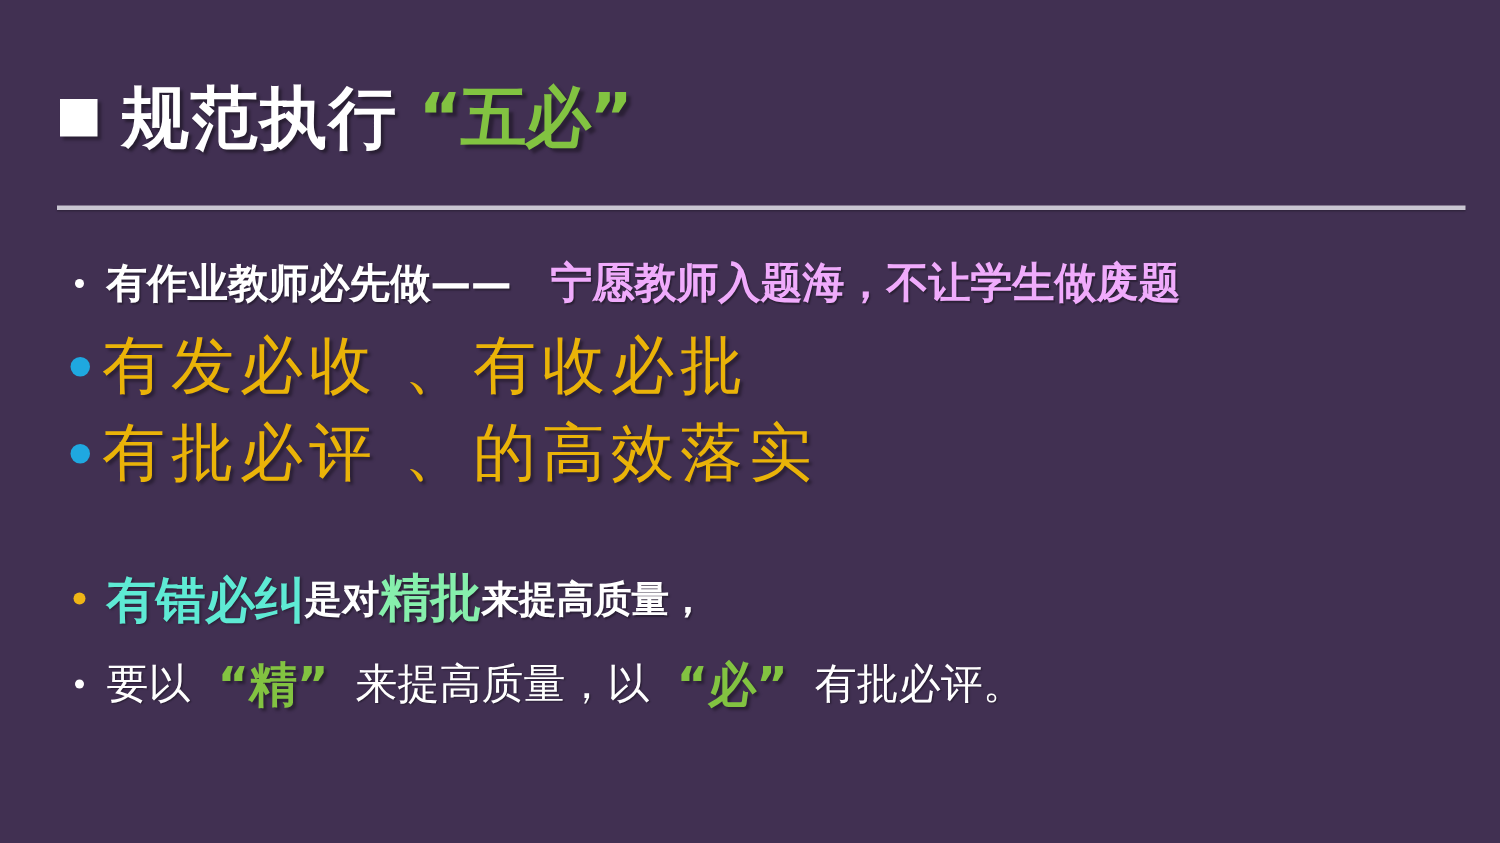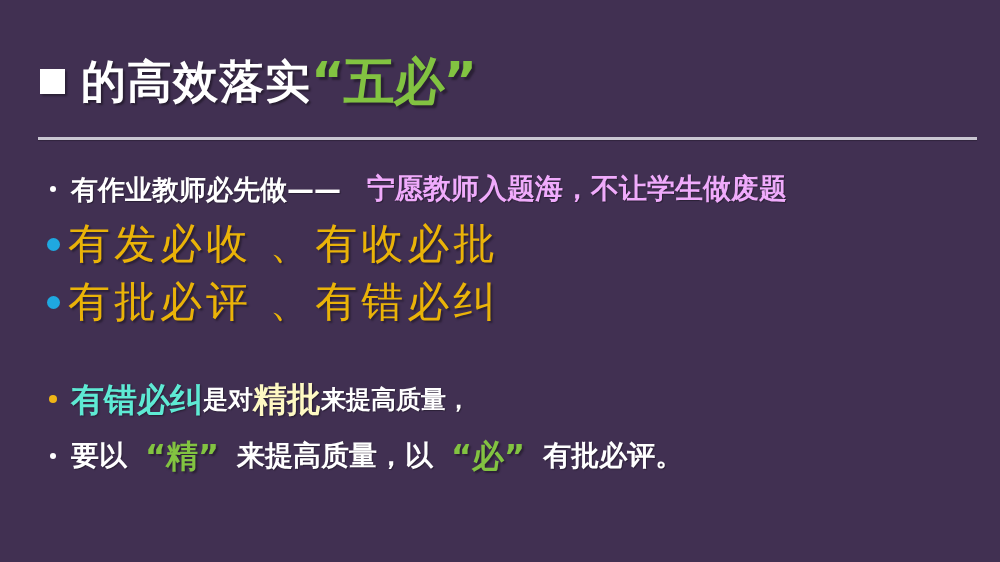--- a/index.html
+++ b/index.html
@@ -40,23 +40,24 @@
   }
   .title-main {
     font-size: 45px;
     font-weight: bold;
     color: #ffffff;
     letter-spacing: 1px;
     text-shadow: 2px 2px 2px rgba(0,0,0,0.4);
     line-height: 1;
   }
   .title-accent {
-    font-size: 51px;
+    font-size: 44px;
     font-weight: bold;
     color: #82C341;
+    margin-left: 14px;
     letter-spacing: -1px;
     text-shadow: 3px 3px 2px rgba(0,0,0,0.35);
     line-height: 1;
   }
 
   
   #divider {
     position: absolute;
     left: 38px;
     top: 137px;
@@ -127,70 +128,70 @@
   }
   .t-gold-lg {
     font-size: 33px; font-weight: bold; color: #5eead4;
     text-shadow: 1px 1px 2px rgba(0,0,0,0.4);
   }
   .t-white-sm {
     font-size: 25px; font-weight: bold; color: #ffffff;
     text-shadow: 1px 1px 1px rgba(0,0,0,0.35);
   }
   .t-red-lg {
-    font-size: 34px; font-weight: bold; color: #fef9c3;
+    font-size: 34px; font-weight: bold; color: #86efac;
     text-shadow: 1px 1px 2px rgba(0,0,0,0.45);
   }
 
   
   .row-5 { height: 58px; align-items: center; }
   .row-5 .bullet-dot {
     width: 6px; height: 6px; background: #ffffff;
     margin-left: 10px; margin-right: 15px;
   }
   .t-white-m {
-    font-size: 28px; font-weight: bold; color: #ffffff;
+    font-size: 28px; font-weight: normal; color: #ffffff;
     text-shadow: 1px 1px 1px rgba(0,0,0,0.35);
   }
   .t-green-lg {
     font-size: 32px; font-weight: bold; color: #82C341;
     margin: 0 6px;
     text-shadow: 2px 2px 2px rgba(0,0,0,0.35);
   }
   .sp { display: inline-block; width: 12px; }
 </style>
 </head>
 <body>
 
 <div id="slide">
 
   <div id="title-block">
     <span class="title-marker"></span>
-    <span class="title-main">的高效落实</span>
+    <span class="title-main">规范执行</span>
     <span class="title-accent">“五必”</span>
   </div>
 
   <div id="divider"></div>
 
   <div id="body-list">
 
     <div class="bullet-row row-1">
       <span class="bullet-dot"></span>
       <span class="bullet-text t-white-b">有作业教师必先做——</span>
       <span class="bullet-text t-gold-b">宁愿教师入题海，不让学生做废题</span>
     </div>
 
     <div class="bullet-row row-blue">
       <span class="bullet-dot"></span>
       <span class="bullet-text t-cyan">有发必收 、有收必批</span>
     </div>
 
     <div class="bullet-row row-blue">
       <span class="bullet-dot"></span>
-      <span class="bullet-text t-cyan">有批必评 、有错必纠</span>
+      <span class="bullet-text t-cyan">有批必评 、的高效落实</span>
     </div>
 
     <div class="row-gap"></div>
 
     <div class="bullet-row row-4">
       <span class="bullet-dot"></span>
       <span class="bullet-text t-gold-lg">有错必纠</span>
       <span class="bullet-text t-white-sm">是对</span>
       <span class="bullet-text t-red-lg">精批</span>
       <span class="bullet-text t-white-sm">来提高质量，</span>

